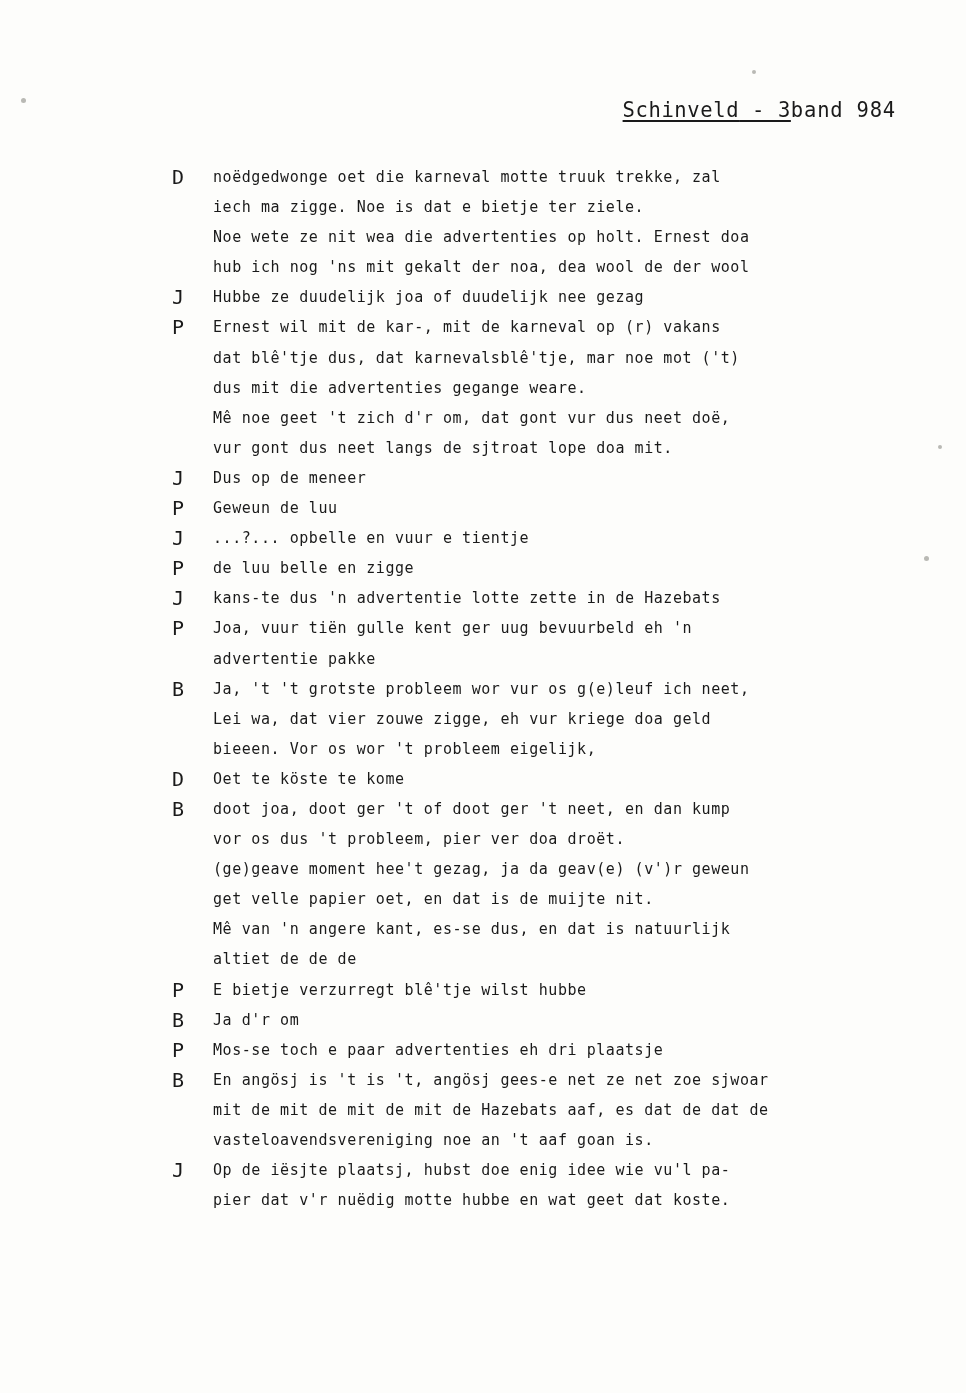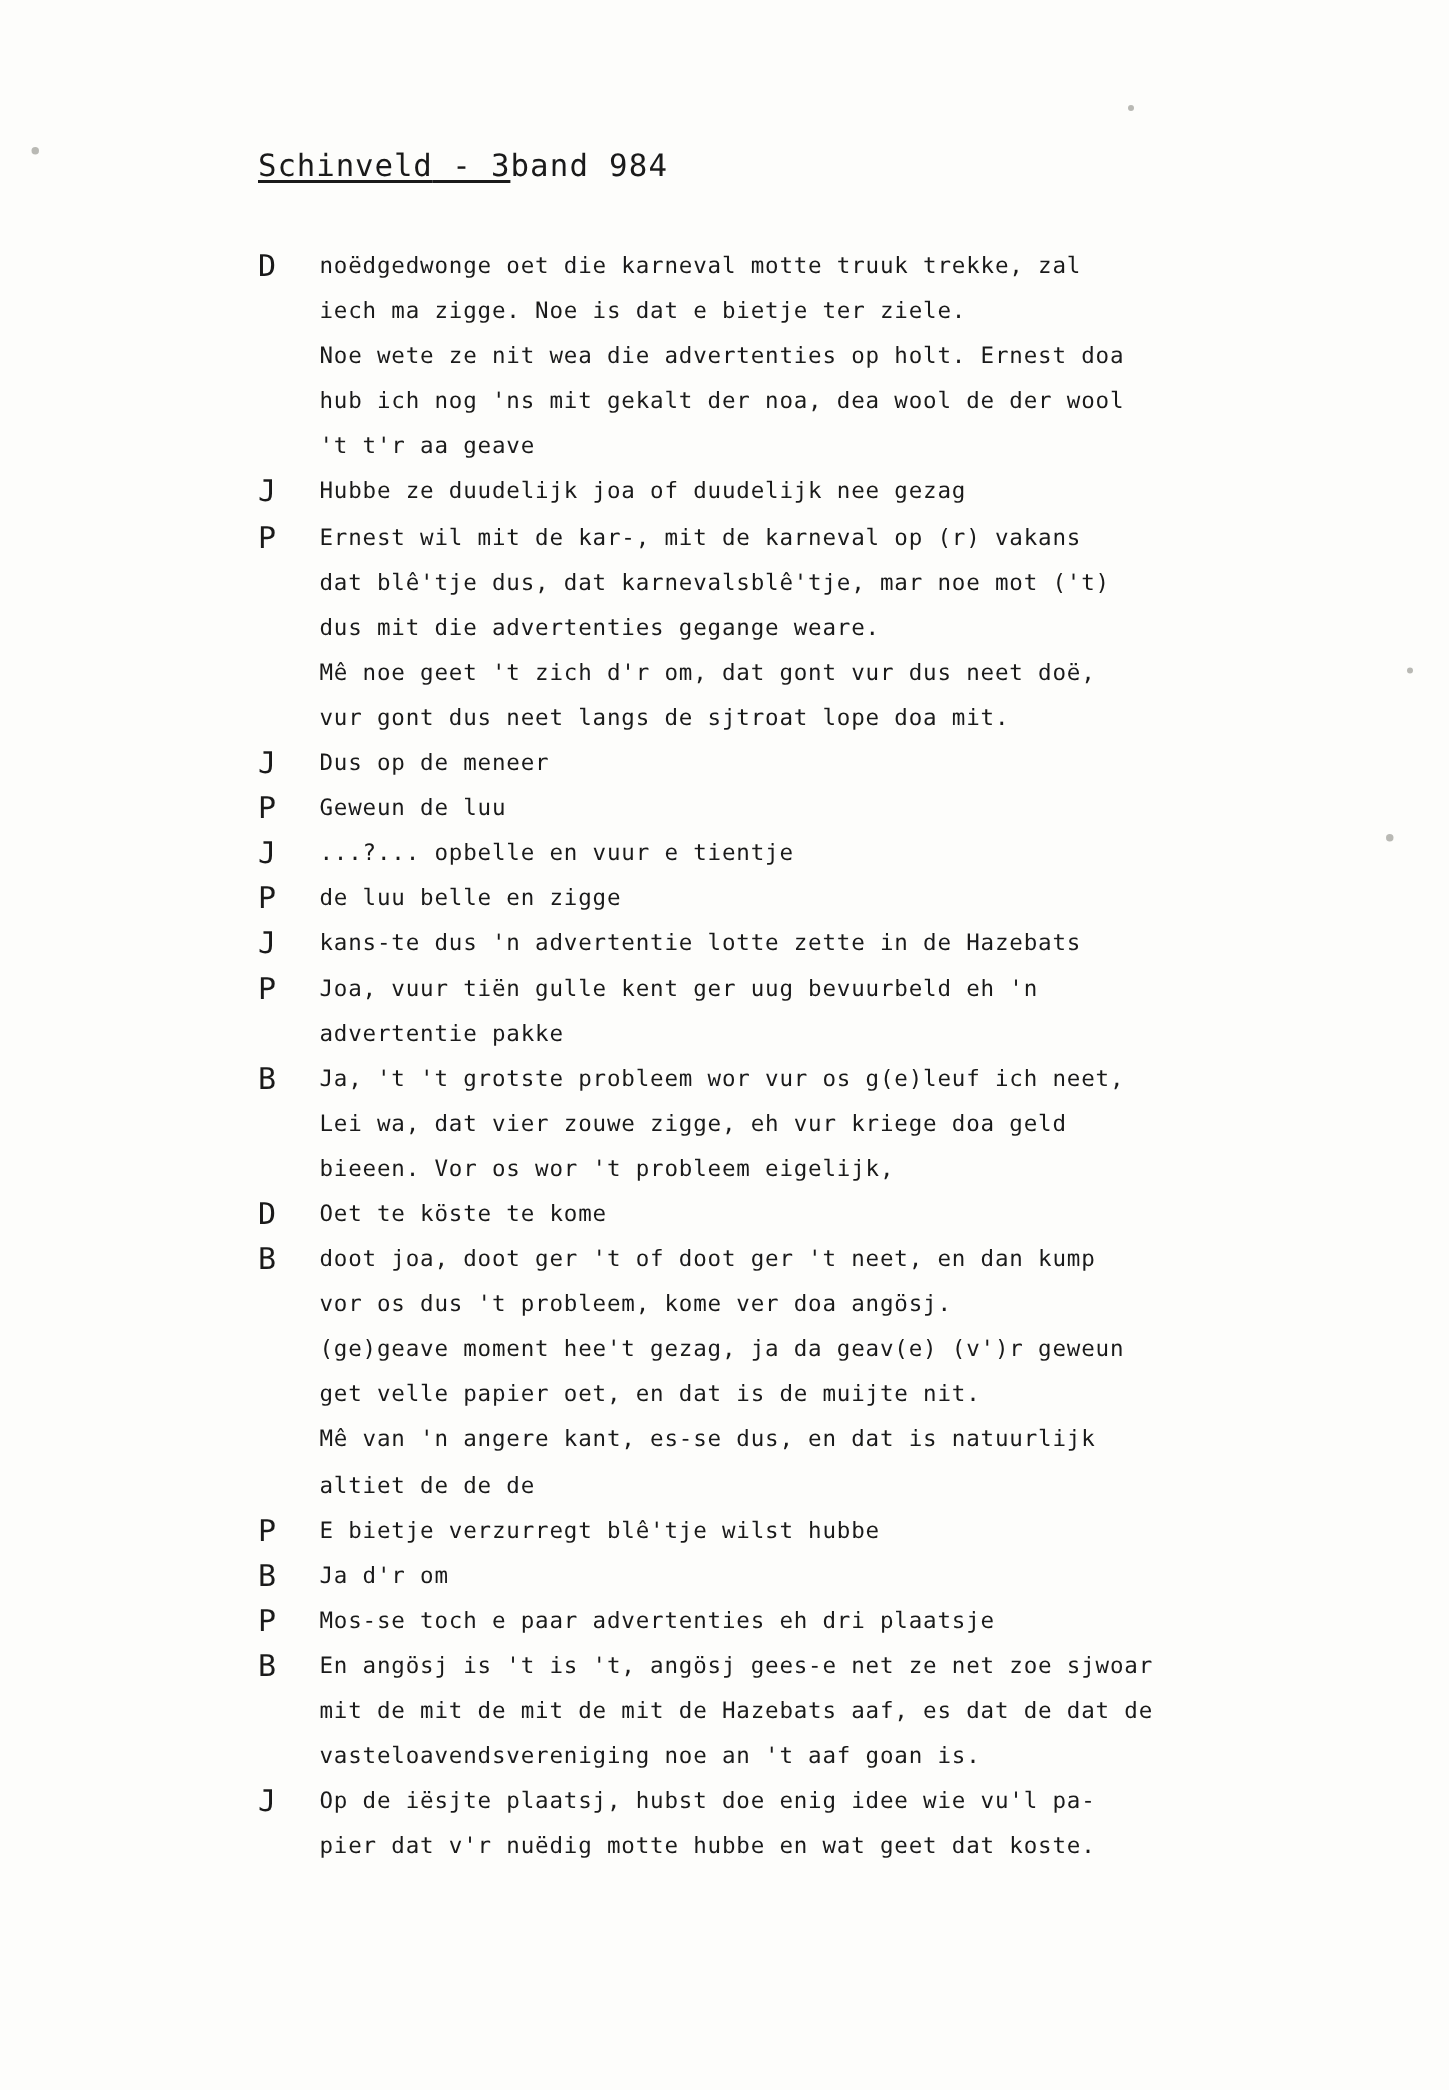--- a/index.html
+++ b/index.html
@@ -20,21 +20,21 @@
     width: 966px;
     height: 1393px;
     background: #fdfdfb;
   }
   .header {
     position: absolute;
     top: 98px;
     left: 172px;
     right: 70px;
     display: flex;
-    justify-content: flex-start;
+    justify-content: flex-end;
     align-items: baseline;
     font-size: 20.5px;
     letter-spacing: 0.6px;
   }
   .header .doc-title {
     text-decoration: underline;
     text-underline-offset: 3px;
     white-space: pre;
   }
   .header .doc-title .nounder {
@@ -94,21 +94,20 @@
   </div>
 
   <div class="transcript">
       <div class="turn">
         <div class="speaker">D</div>
         <div class="lines">
           <div class="line">noëdgedwonge oet die karneval motte truuk trekke, zal</div>
           <div class="line">iech ma zigge. Noe is dat e bietje ter ziele.</div>
           <div class="line">Noe wete ze nit wea die advertenties op holt. Ernest doa</div>
           <div class="line">hub ich nog 'ns mit gekalt der noa, dea wool de der wool</div>
-          <div class="line">'t t'r aa geave</div>
         </div>
       </div>
       <div class="turn">
         <div class="speaker">J</div>
         <div class="lines">
           <div class="line">Hubbe ze duudelijk joa of duudelijk nee gezag</div>
         </div>
       </div>
       <div class="turn">
         <div class="speaker">P</div>
@@ -168,21 +167,21 @@
       <div class="turn">
         <div class="speaker">D</div>
         <div class="lines">
           <div class="line">Oet te köste te kome</div>
         </div>
       </div>
       <div class="turn">
         <div class="speaker">B</div>
         <div class="lines">
           <div class="line">doot joa, doot ger 't of doot ger 't neet, en dan kump</div>
-          <div class="line">vor os dus 't probleem, kome ver doa angösj.</div>
+          <div class="line">vor os dus 't probleem, pier ver doa droët.</div>
           <div class="line">(ge)geave moment hee't gezag, ja da geav(e) (v')r geweun</div>
           <div class="line">get velle papier oet, en dat is de muijte nit.</div>
           <div class="line">Mê van 'n angere kant, es-se dus, en dat is natuurlijk</div>
           <div class="line">altiet de de de</div>
         </div>
       </div>
       <div class="turn">
         <div class="speaker">P</div>
         <div class="lines">
           <div class="line">E bietje verzurregt blê'tje wilst hubbe</div>

